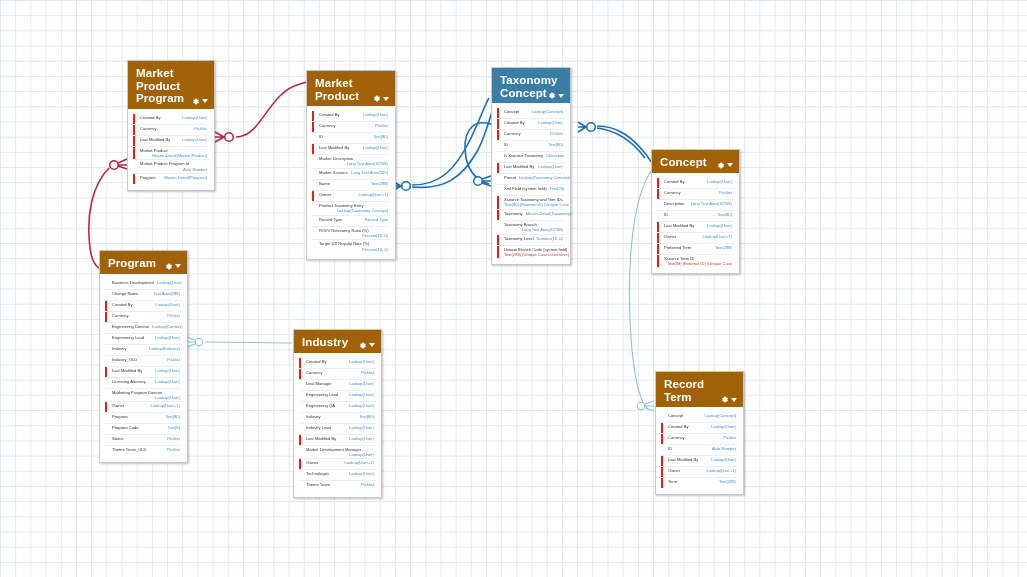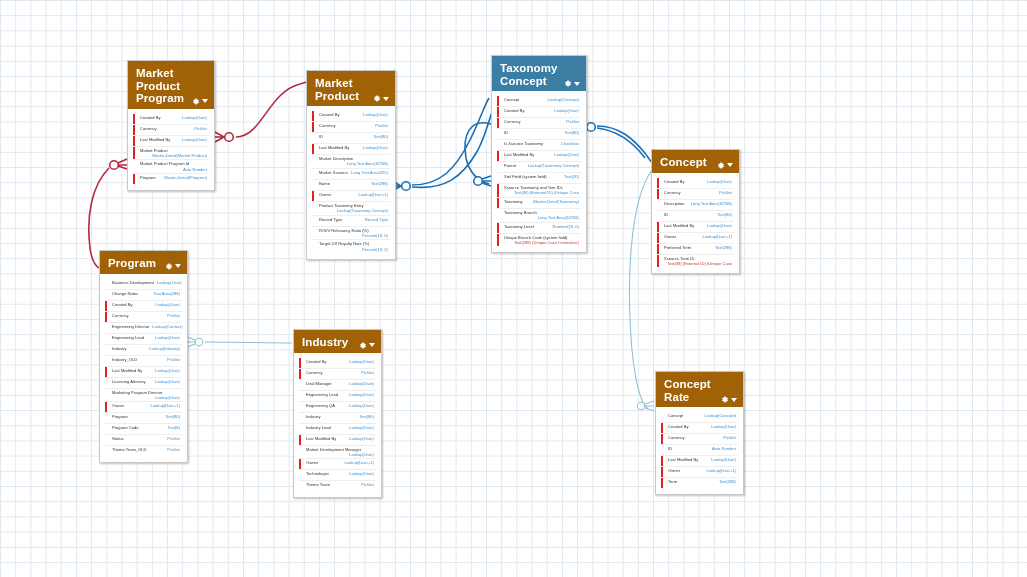--- a/index.html
+++ b/index.html
@@ -202,21 +202,21 @@
           <div class="field wrap">
             <span class="fname">ROI/V Relevancy Ratio (%)</span>
             <span class="ftype">Percent(18, 0)</span>
           </div>
           <div class="field wrap">
             <span class="fname">Target UX Royalty Rate (%)</span>
             <span class="ftype">Percent(18, 2)</span>
           </div>
         </div>
       </div>
-      <div class="entity" style="left: 491px; top: 55px; width: 96px;">
+      <div class="entity" style="left: 491px; top: 67px; width: 80px;">
         <div class="ehead teal">
           <div class="etitle">Taxonomy Concept</div>
           <div class="gear">
             <span>
               <svg width="9" height="9" viewBox="0 0 16 16" aria-hidden="true">
                 <path fill="#ffffff" d="M8 5.2A2.8 2.8 0 1 0 8 10.8 2.8 2.8 0 0 0 8 5.2zm0 4.2A1.4 1.4 0 1 1 8 6.6a1.4 1.4 0 0 1 0 2.8z"></path>
                 <path fill="#ffffff" d="M14.2 9.3l-1.2-.7a5 5 0 0 0 0-1.2l1.2-.7-1.4-2.4-1.3.5a5 5 0 0 0-1-.6l-.2-1.4H7.7l-.2 1.4a5 5 0 0 0-1 .6l-1.3-.5L3.8 6.7l1.2.7a5 5 0 0 0 0 1.2l-1.2.7 1.4 2.4 1.3-.5a5 5 0 0 0 1 .6l.2 1.4h2.6l.2-1.4a5 5 0 0 0 1-.6l1.3.5 1.4-2.4z"></path>
               </svg>
             </span>
             <span class="caret"></span>
@@ -486,21 +486,21 @@
             <span class="ftype">Lookup(User)</span>
           </div>
           <div class="field">
             <span class="fname">Theme Team</span>
             <span class="ftype">Picklist</span>
           </div>
         </div>
       </div>
       <div class="entity" style="left: 655px; top: 371px; width: 89px;">
         <div class="ehead">
-          <div class="etitle">Concept Rate</div>
+          <div class="etitle">Record Term</div>
           <div class="gear">
             <span>
               <svg width="9" height="9" viewBox="0 0 16 16" aria-hidden="true">
                 <path fill="#ffffff" d="M8 5.2A2.8 2.8 0 1 0 8 10.8 2.8 2.8 0 0 0 8 5.2zm0 4.2A1.4 1.4 0 1 1 8 6.6a1.4 1.4 0 0 1 0 2.8z"></path>
                 <path fill="#ffffff" d="M14.2 9.3l-1.2-.7a5 5 0 0 0 0-1.2l1.2-.7-1.4-2.4-1.3.5a5 5 0 0 0-1-.6l-.2-1.4H7.7l-.2 1.4a5 5 0 0 0-1 .6l-1.3-.5L3.8 6.7l1.2.7a5 5 0 0 0 0 1.2l-1.2.7 1.4 2.4 1.3-.5a5 5 0 0 0 1 .6l.2 1.4h2.6l.2-1.4a5 5 0 0 0 1-.6l1.3.5 1.4-2.4z"></path>
               </svg>
             </span>
             <span class="caret"></span>
           </div>
         </div>

